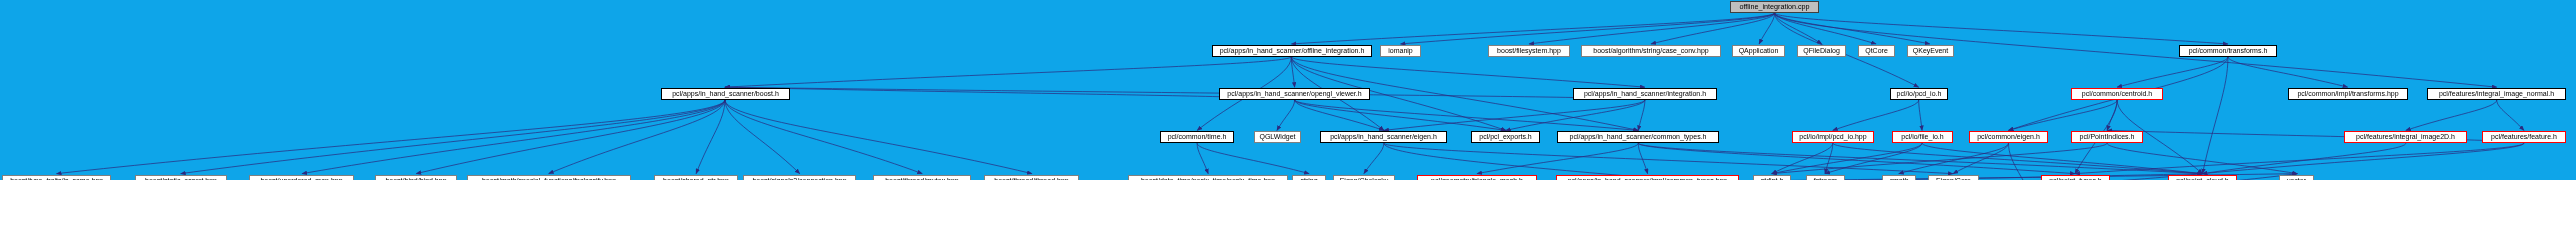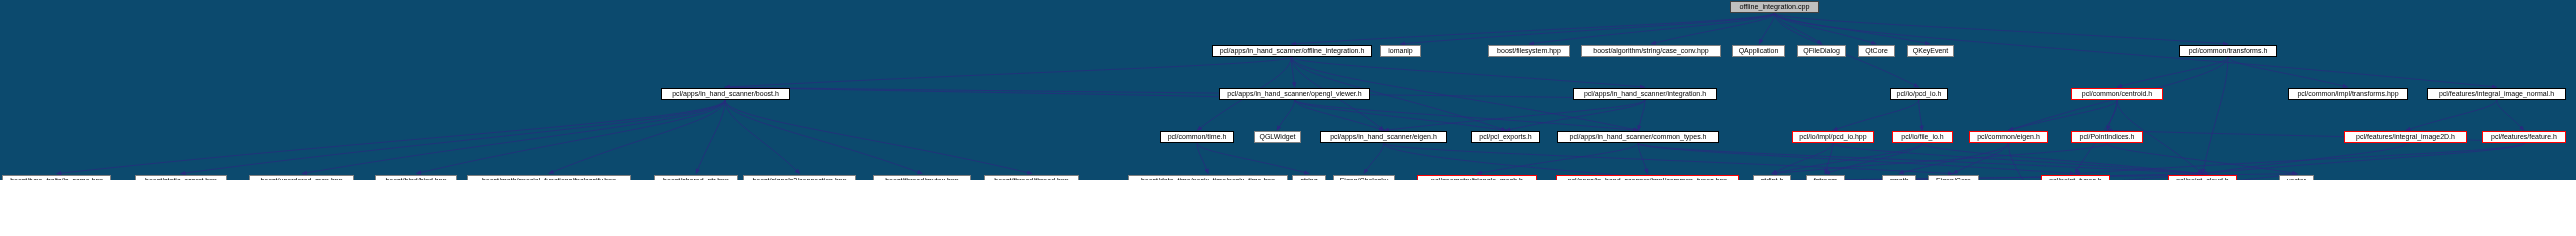--- a/index.html
+++ b/index.html
@@ -4,21 +4,21 @@
 <style>
   html, body {
     margin: 0;
     padding: 0;
     background: #ffffff;
   }
   #graph {
     position: relative;
     width: 2576px;
     height: 180px;
-    background: #0c4a6e;
+    background: #0ea5e9;
     font-family: "Liberation Sans", "DejaVu Sans", sans-serif;
     overflow: hidden;
   }
   #edges {
     position: absolute;
     left: 0;
     top: 0;
     width: 2576px;
     height: 237px;
     pointer-events: none;

